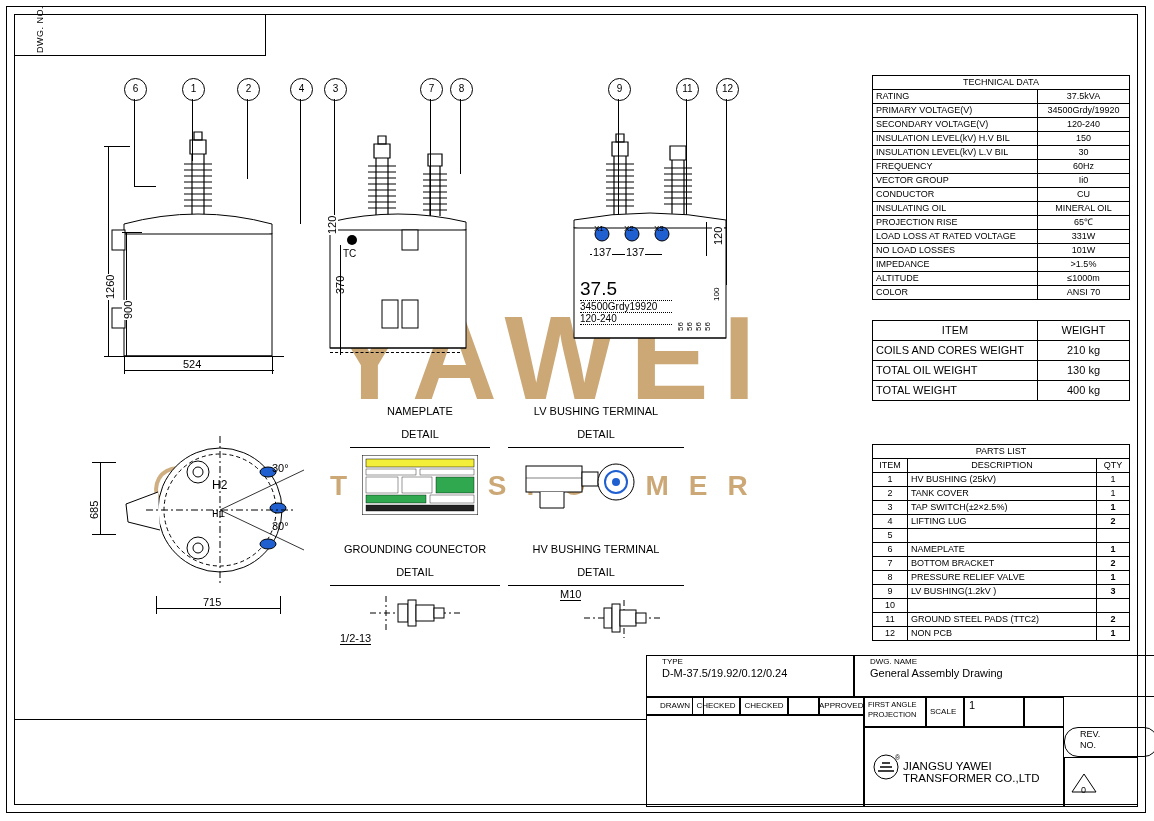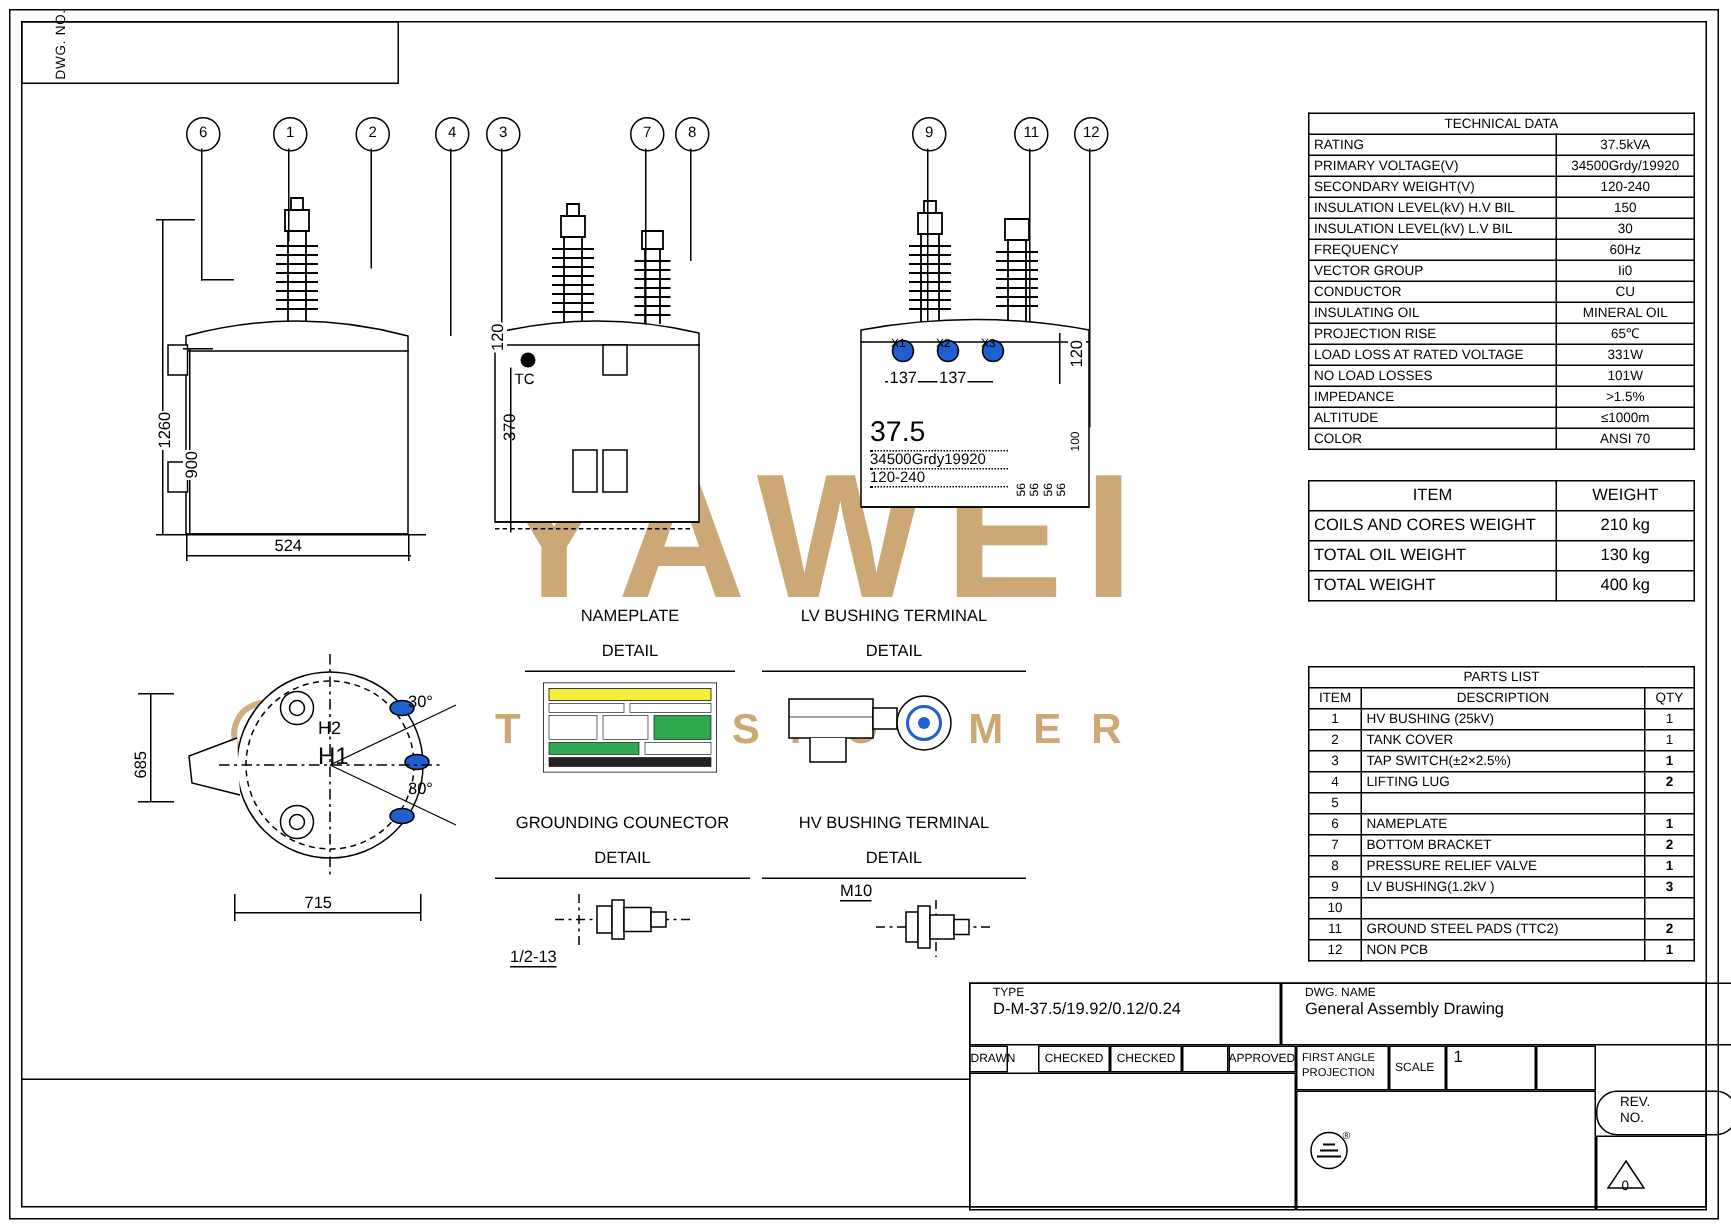--- a/index.html
+++ b/index.html
@@ -203,21 +203,21 @@
       <ellipse cx="158" cy="78" rx="8" ry="5"></ellipse>
       <ellipse cx="148" cy="114" rx="8" ry="5"></ellipse>
     </g>
     <path d="M38 62 L6 74 L8 92 L40 100" fill="#fff" stroke="#000"></path>
     <line x1="100" y1="6" x2="100" y2="154" stroke="#000" stroke-dasharray="7 3 2 3"></line>
     <line x1="26" y1="80" x2="176" y2="80" stroke="#000" stroke-dasharray="7 3 2 3"></line>
     <line x1="100" y1="80" x2="184" y2="40" stroke="#000" stroke-width="0.8"></line>
     <line x1="100" y1="80" x2="184" y2="120" stroke="#000" stroke-width="0.8"></line>
   </svg>
   <div class="lbl" style="left:212px;top:478px;font-size:12px;">H2</div>
-  <div class="lbl" style="left:212px;top:496px;font-size:16px;">H1</div>
+  <div class="lbl" style="left:212px;top:508px;font-size:11px;font-family:Liberation Mono, monospace;">H1</div>
   <div class="lbl" style="left:272px;top:462px;font-size:11px;">30°</div>
   <div class="lbl" style="left:272px;top:520px;font-size:11px;">30°</div>
 
   <div class="ln vl" style="left:100px;top:462px;height:72px;"></div>
   <div class="ln hl" style="left:92px;top:462px;width:24px;"></div>
   <div class="ln hl" style="left:92px;top:534px;width:24px;"></div>
   <div class="dimv" style="left:88px;top:520px;">685</div>
 
   <div class="ln hl" style="left:156px;top:608px;width:124px;"></div>
   <div class="ln vl" style="left:156px;top:596px;height:18px;"></div>
@@ -286,21 +286,21 @@
         </tr>
     <tr>
           <td>RATING</td>
           <td>37.5kVA</td>
         </tr>
     <tr>
           <td>PRIMARY VOLTAGE(V)</td>
           <td>34500Grdy/19920</td>
         </tr>
     <tr>
-          <td>SECONDARY WEIGHT(V)</td>
+          <td>SECONDARY VOLTAGE(V)</td>
           <td>120-240</td>
         </tr>
     <tr>
           <td>INSULATION LEVEL(kV) H.V BIL</td>
           <td>150</td>
         </tr>
     <tr>
           <td>INSULATION LEVEL(kV) L.V BIL</td>
           <td>30</td>
         </tr>
@@ -444,21 +444,21 @@
   <div class="abs tb" id="titleblock">
     <div class="tbcell" style="left:-1px;top:-1px;width:208px;height:42px;border-right:1px solid #000;">
       <div class="tbl-lab">TYPE</div>
       <div class="mid" style="margin-top:1px;">D-M-37.5/19.92/0.12/0.24</div>
     </div>
     <div class="tbcell" style="left:207px;top:-1px;width:326px;height:42px;">
       <div class="tbl-lab">DWG. NAME</div>
       <div class="mid" style="margin-top:1px;">General Assembly Drawing</div>
     </div>
 
-    <div class="tbcell c" style="left:-1px;top:41px;width:26px;height:18px;line-height:16px;font-size:8px;padding:0;"><span>DRAWN</span></div>
+    <div class="tbcell c" style="left:-1px;top:41px;width:58px;height:18px;line-height:16px;font-size:8px;padding:0;"><span>DRAWN</span></div>
     <div class="tbcell c" style="left:45px;top:41px;width:48px;height:18px;line-height:16px;font-size:8px;padding:0;"><span>CHECKED</span></div>
     <div class="tbcell c" style="left:93px;top:41px;width:48px;height:18px;line-height:16px;font-size:8px;padding:0;"><span>CHECKED</span></div>
     <div class="tbcell c" style="left:141px;top:41px;width:30px;height:18px;"></div>
     <div class="tbcell c" style="left:171px;top:41px;width:46px;height:18px;line-height:16px;font-size:8px;padding:0;"><span>APPROVED</span></div>
 
     <div class="tbcell" style="left:217px;top:41px;width:62px;height:30px;font-size:7.5px;line-height:10px;padding:2px 3px;">
       <span>FIRST ANGLE</span><br>
       <span>PROJECTION</span>
     </div>
     <div class="tbcell" style="left:279px;top:41px;width:38px;height:30px;font-size:8px;line-height:28px;padding:0 3px;"><span>SCALE</span></div>
@@ -467,20 +467,21 @@
 
     <div class="tbcell" style="left:-1px;top:59px;width:218px;height:92px;"></div>
 
     <div class="tbcell" style="left:217px;top:71px;width:200px;height:80px;">
       <div style="position:absolute;left:8px;top:26px;">
         <svg width="26" height="26" viewBox="0 0 26 26">
             <circle cx="13" cy="13" r="12" fill="none" stroke="#000"></circle>
             <path d="M5 17 h16 M7 13 h12 M9 9 h8" stroke="#000" stroke-width="1.4"></path>
           </svg>
       </div>
+      <div style="position:absolute;left:38px;top:32px;font-size:11.5px;">JIANGSU YAWEI TRANSFORMER CO.,LTD</div>
       <div style="position:absolute;left:30px;top:26px;font-size:7px;">®</div>
     </div>
 
     <div class="tbcell" style="left:417px;top:71px;width:94px;height:30px;font-size:9px;line-height:11px;border-radius:14px;">
       <span>REV.</span><br>
       <span>NO.</span>
     </div>
     <div class="tbcell" style="left:417px;top:101px;width:74px;height:50px;">
       <svg width="26" height="22" viewBox="0 0 26 22" style="position:absolute;left:6px;top:14px;">
           <polygon points="13,2 25,20 1,20" fill="none" stroke="#000"></polygon>

